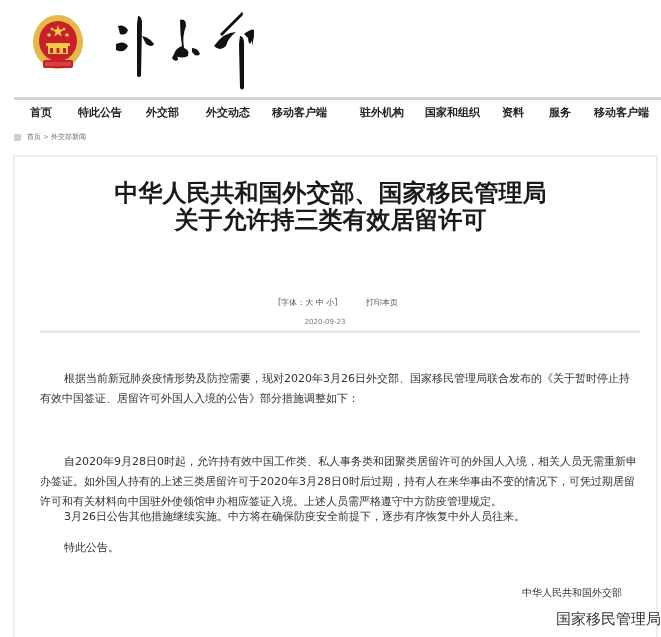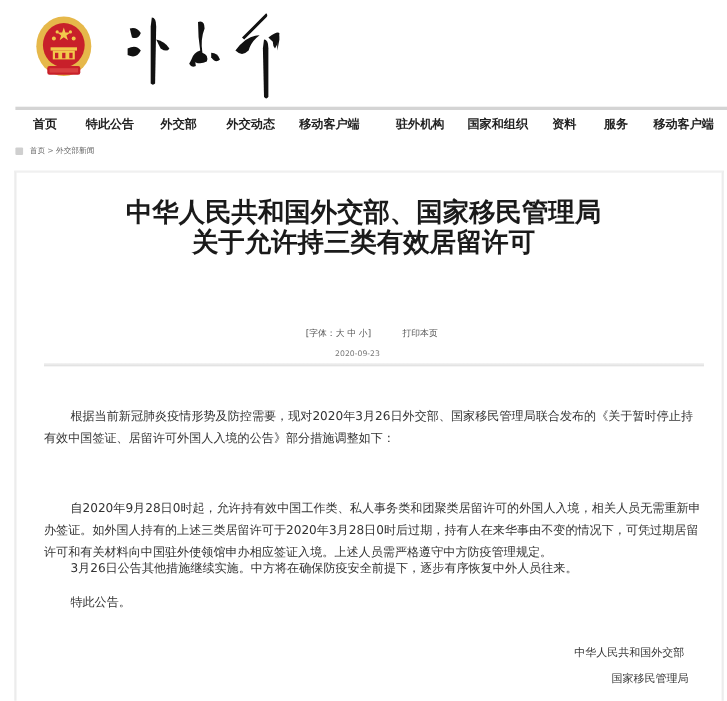--- a/index.html
+++ b/index.html
@@ -28,21 +28,21 @@
     .print-link { margin-left: 26px; }
 
     .divider { position: absolute; left: 40px; top: 330px; width: 600px; height: 3px; background: linear-gradient(#f4f4f4, #dedede); }
 
     .body-text { position: absolute; left: 40px; width: 600px; font-size: 11px; line-height: 20px; color: #333; }
     .p1 { top: 369px; text-indent: 24px; }
     .p2 { top: 452px; text-indent: 24px; }
     .p3 { top: 507px; left: 64px; }
     .p4 { top: 538px; left: 64px; }
     .sig1 { position: absolute; top: 574px; left: 522px; font-size: 10px; color: #333; white-space: nowrap; margin-top: 12px; }
-    .sig2 { position: absolute; top: 610px; left: 556px; font-size: 10px; color: #333; white-space: nowrap; }
+    .sig2 { position: absolute; top: 610px; left: 556px; font-size: 15px; color: #333; white-space: nowrap; }
   </style>
 </head>
 <body>
 
 <div class="header">
   <svg class="emblem" viewBox="0 0 52 60">
     <ellipse cx="26" cy="28" rx="25" ry="27" fill="#e6b84a"></ellipse>
     <ellipse cx="26" cy="27" rx="19" ry="20" fill="#c8202a"></ellipse>
     <polygon points="26,11 27.5,15.5 32,15.5 28.4,18.2 29.8,22.6 26,19.9 22.2,22.6 23.6,18.2 20,15.5 24.5,15.5" fill="#f2c94c"></polygon>
     <circle cx="17" cy="21" r="1.8" fill="#f2c94c"></circle>

